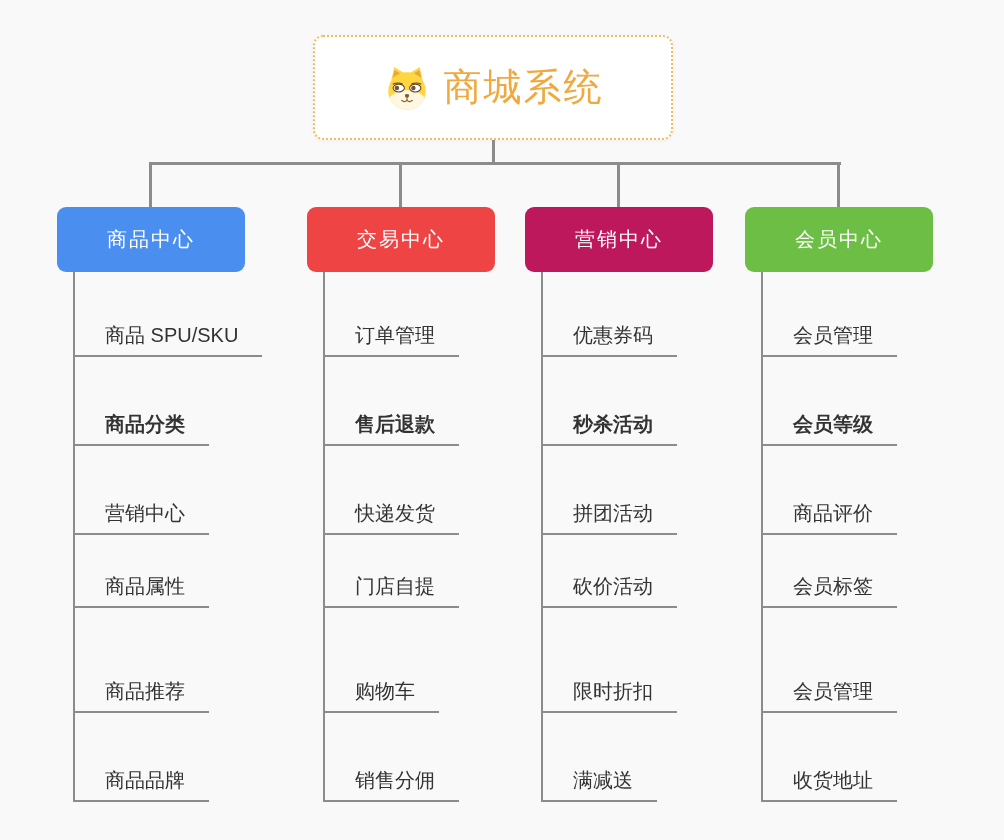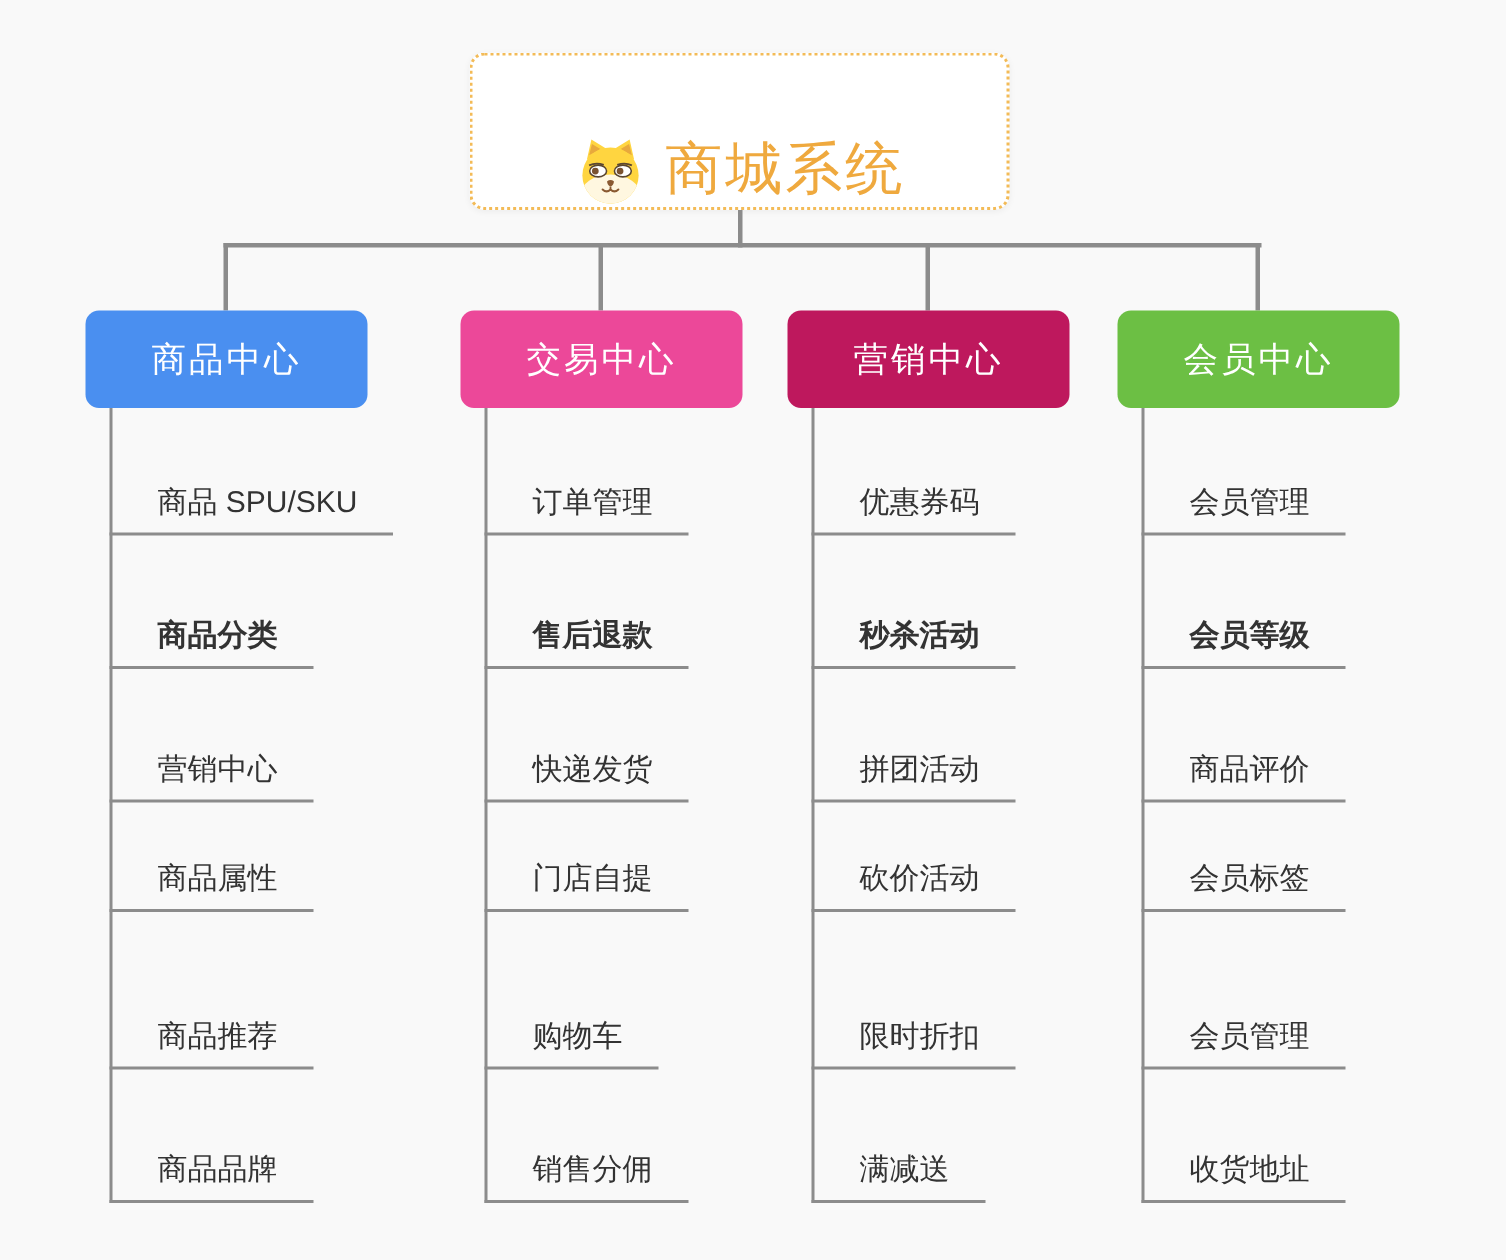--- a/index.html
+++ b/index.html
@@ -19,21 +19,21 @@
   
   .root-node {
     position: absolute;
     left: 313px; top: 35px;
     width: 360px; height: 105px;
     background: #ffffff;
     border: 2px dotted #f3bb57;
     border-radius: 10px;
     box-sizing: border-box;
     display: flex;
-    align-items: flex-end;
+    align-items: center;
     justify-content: center;
     gap: 13px;
     box-shadow: 0 1px 4px rgba(0,0,0,0.05);
   }
   .dog-icon { width: 48px; height: 48px; display: block; }
   .root-title {
     font-size: 38px;
     font-weight: 500;
     letter-spacing: 2px;
     white-space: nowrap;
@@ -53,21 +53,21 @@
   .branch-header {
     position: absolute;
     top: 207px;
     width: 188px; height: 65px;
     border-radius: 9px;
     box-sizing: border-box;
     display: flex;
     align-items: center;
     justify-content: center;
     color: #ffffff;
-    font-size: 23px;
+    font-size: 20px;
     letter-spacing: 2px;
     white-space: nowrap;
     cursor: default;
   }
   .branch-0 .branch-header { left: 57px; }
   .branch-1 .branch-header { left: 307px; }
   .branch-2 .branch-header { left: 525px; }
   .branch-3 .branch-header { left: 745px; }
 
   
@@ -149,21 +149,21 @@
       <div class="leaf">商品 SPU/SKU</div>
       <div class="leaf">商品分类</div>
       <div class="leaf">营销中心</div>
       <div class="leaf">商品属性</div>
       <div class="leaf">商品推荐</div>
       <div class="leaf">商品品牌</div>
     </div>
   </div>
 
   <div class="branch branch-1">
-    <div class="branch-header" style="background: #ec4899;">交易中心</div>
+    <div class="branch-header" style="background: #ef4444;">交易中心</div>
     <div class="leaves">
       <div class="leaf">订单管理</div>
       <div class="leaf">售后退款</div>
       <div class="leaf">快递发货</div>
       <div class="leaf">门店自提</div>
       <div class="leaf">购物车</div>
       <div class="leaf">销售分佣</div>
     </div>
   </div>
 

